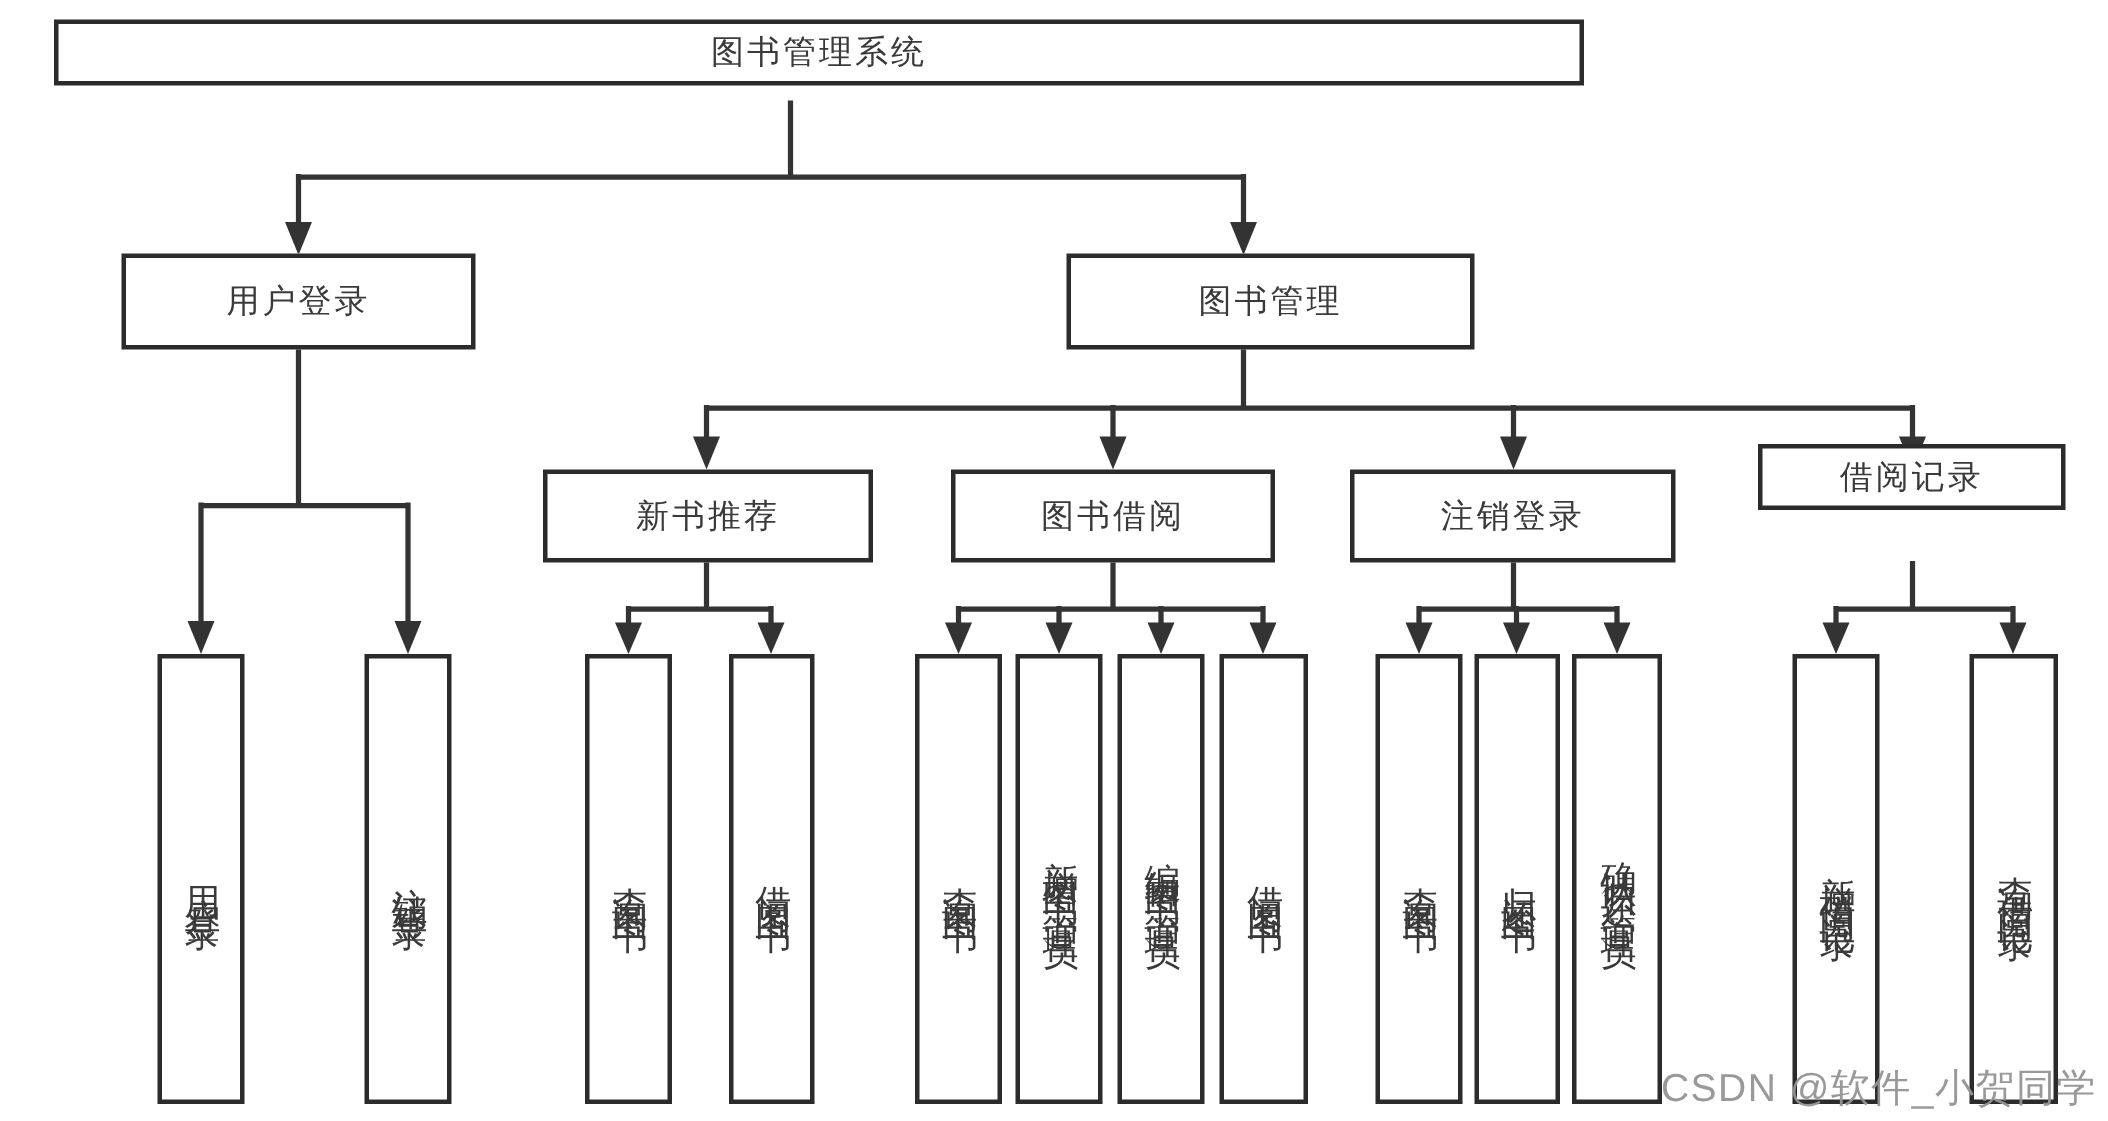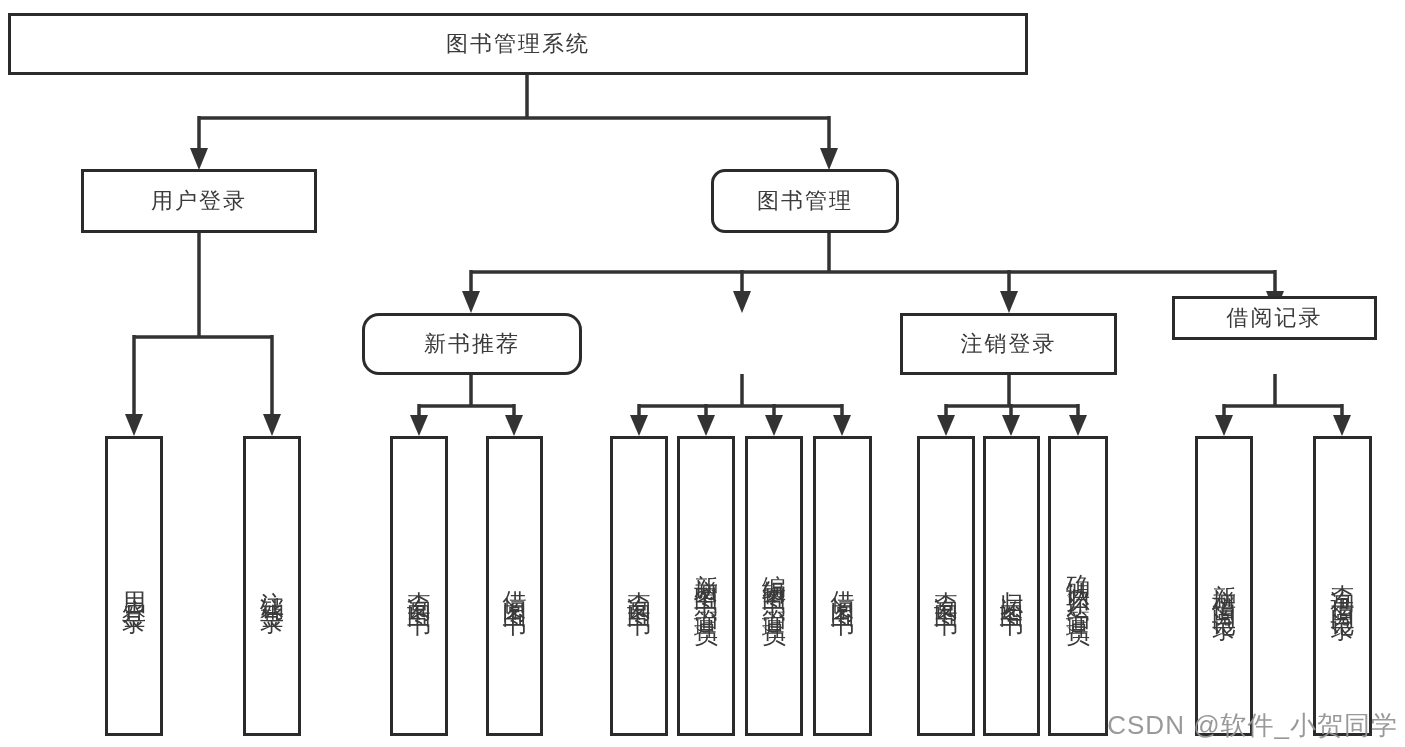--- a/index.html
+++ b/index.html
@@ -117,33 +117,36 @@
       <polygon points="765,415 783,415 774,436"></polygon>
       <polygon points="833,415 851,415 842,436"></polygon>
       <polygon points="937,415 955,415 946,436"></polygon>
       <polygon points="1002,415 1020,415 1011,436"></polygon>
       <polygon points="1069,415 1087,415 1078,436"></polygon>
       <polygon points="1215,415 1233,415 1224,436"></polygon>
       <polygon points="1333,415 1351,415 1342,436"></polygon>
     </g>
   </svg>
 
-  <div class="box h" style="left:8px; top:13px; width:1020px; height:62px;">
+  <div class="box h" style="left:36px; top:13px; width:1020px; height:44px;">
     <span>图书管理系统</span>
   </div>
 
   <div class="box h" style="left:81px; top:169px; width:236px; height:64px;">
     <span>用户登录</span>
   </div>
-  <div class="box h" style="left:711px; top:169px; width:188px; height:64px;border-radius:14px;">
+  <div class="box h" style="left:711px; top:169px; width:272px; height:64px;">
     <span>图书管理</span>
   </div>
 
-  <div class="box h" style="left:362px; top:313px; width:220px; height:62px;border-radius:17px;">
+  <div class="box h" style="left:362px; top:313px; width:220px; height:62px;">
     <span>新书推荐</span>
+  </div>
+  <div class="box h" style="left:634px; top:313px; width:216px; height:62px;">
+    <span>图书借阅</span>
   </div>
   <div class="box h" style="left:900px; top:313px; width:217px; height:62px;">
     <span>注销登录</span>
   </div>
   <div class="box h" style="left:1172px; top:296px; width:205px; height:44px;">
     <span>借阅记录</span>
   </div>
 
   <div class="box v" style="left:105px; top:436px; width:58px; height:300px;">
     <span>用户登录</span>

